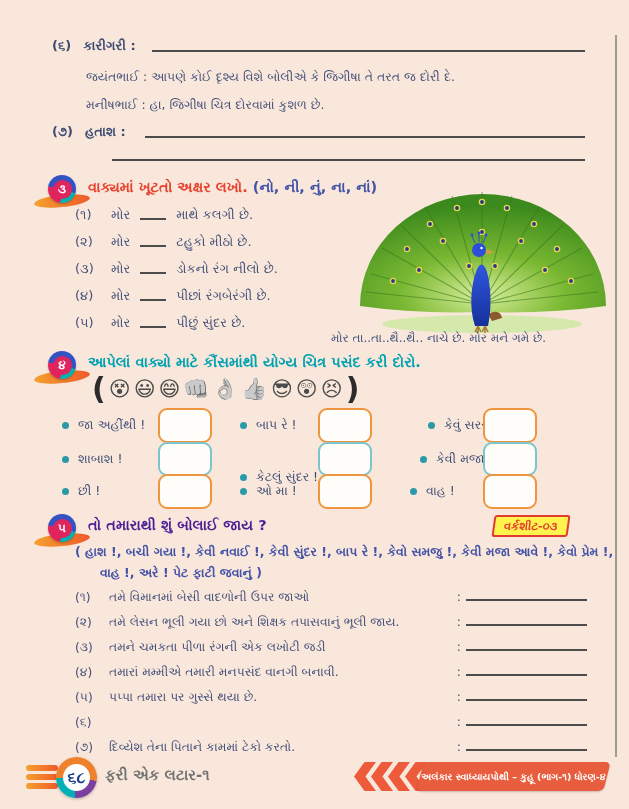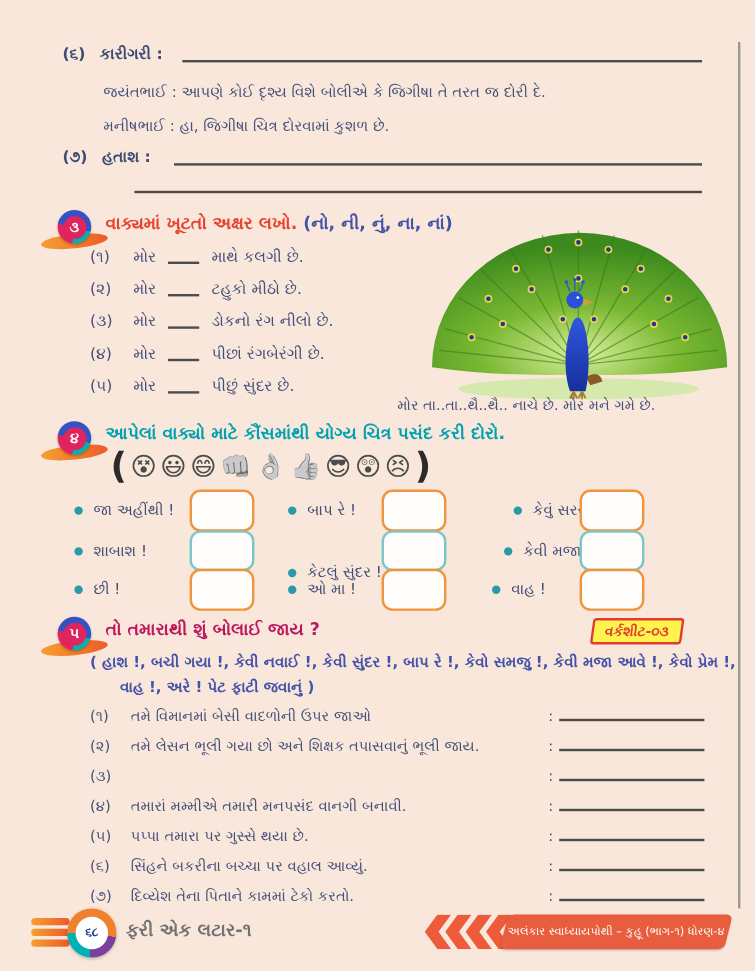--- a/index.html
+++ b/index.html
@@ -19,21 +19,21 @@
   
   .sec-badge{position:absolute;width:34px;height:34px}
   .swoosh{position:absolute;left:-12px;top:20px;width:56px;height:12px;border-radius:50%;
           background:linear-gradient(90deg,#f6a02f,#ee5a2a);transform:rotate(-6deg)}
   .ring{position:absolute;left:2px;top:0;width:28px;height:28px;border-radius:50%;
         background:conic-gradient(#3353c4 0 30%,#00b3b0 30% 52%,#e0245e 52% 78%,#3353c4 78% 100%);
         display:flex;align-items:center;justify-content:center;box-shadow:0 1px 2px rgba(0,0,0,.25)}
   .ring .core{width:19px;height:19px;border-radius:50%;background:#e0245e;color:#fff;
         font-size:12px;font-weight:bold;display:flex;align-items:center;justify-content:center}
   .sec-title{position:absolute;left:88px;font-size:14.5px;font-weight:bold;white-space:nowrap}
-  .t-red{color:#e8432f}.t-teal{color:#00a2b2}.t-orange{color:#be185d}.t-hint{color:#4452a8}
+  .t-red{color:#e8432f}.t-teal{color:#00a2b2}.t-orange{color:#4c1d95}.t-hint{color:#4452a8}
   
   .s3row{position:absolute;left:75px;display:flex;gap:10px;align-items:baseline;
          font-size:13px;color:#44507a;white-space:nowrap}
   .s3row .inum{width:26px}
   .blank{display:inline-block;width:26px;height:.65em;border-bottom:2px solid #4c4c4c;align-self:center}
   .caption{position:absolute;left:331px;top:331px;font-size:12px;color:#44507a;white-space:nowrap}
   
   .emoji-row{position:absolute;left:92px;top:374px;display:flex;align-items:center;gap:3px}
   .paren{font-size:30px;color:#2b2b2b;font-weight:bold;line-height:30px}
   .em{font-size:21px;filter:grayscale(1);line-height:26px}
@@ -56,28 +56,28 @@
   .s5row .spacer{flex:1}
   .s5row .colon{margin-right:5px}
   .wline{width:121px;height:.65em;border-bottom:2px solid #4c4c4c;flex:none}
   
   .fbar{position:absolute;left:26px;width:32px;height:6px;border-radius:3px;
         background:linear-gradient(90deg,#f6a02f,#ee5a2a)}
   .fcircle{position:absolute;left:56px;top:757px;width:41px;height:41px;border-radius:50%;
         background:conic-gradient(from -40deg,#f0812c 0 140deg,#7b3fa0 140deg 225deg,#00b0b4 225deg 310deg,#f0812c 310deg 360deg);
         display:flex;align-items:center;justify-content:center;box-shadow:0 1px 3px rgba(0,0,0,.25)}
   .fcircle .pg{width:27px;height:27px;border-radius:50%;background:#fff;color:#1b3e8f;
-        font-size:10px;font-weight:bold;display:flex;align-items:center;justify-content:center}
+        font-size:16px;font-weight:bold;display:flex;align-items:center;justify-content:center}
   .fleft{position:absolute;left:105px;top:766px;font-size:15px;font-weight:bold;color:#737373;white-space:nowrap}
   .chev{position:absolute;top:762px;width:22px;height:29px;background:#ee5b3a;
         clip-path:polygon(100% 0,48% 0,0 50%,48% 100%,100% 100%,52% 50%)}
   .fbanner{position:absolute;left:420px;top:762px;width:187px;height:29px;background:#e85d3d;
         border-radius:5px;transform:skewX(-14deg);box-shadow:0 1px 2px rgba(0,0,0,.2)}
   .fbanner-text{position:absolute;left:416px;top:762px;width:195px;height:29px;display:flex;
-        align-items:center;justify-content:center;color:#fff;font-size:9.5px;font-weight:normal;white-space:nowrap}
+        align-items:center;justify-content:center;color:#fff;font-size:9.5px;font-weight:bold;white-space:nowrap}
   .edge-line{position:absolute;left:615px;top:35px;width:2px;height:722px;background:#6e6e6e;opacity:.65}
 </style>
 </head>
 <body>
 
 <div class="toprow" style="top:38px">
   <span>(૬)</span>
   <span>કારીગરી :</span>
 </div>
 <div class="abs line" style="left:152px;top:50px;width:433px"></div>
@@ -297,41 +297,41 @@
 </div>
 <div class="s5row" style="top:615px">
   <span class="inum">(૨)</span>
   <span>તમે લેસન ભૂલી ગયા છો અને શિક્ષક તપાસવાનું ભૂલી જાય.</span>
   <span class="spacer"></span>
   <span class="colon">:</span>
   <span class="wline"></span>
 </div>
 <div class="s5row" style="top:640px">
   <span class="inum">(૩)</span>
+  <span>તમને ચમકતા પીળા રંગની એક લખોટી જડી</span>
   <span class="spacer"></span>
   <span class="colon">:</span>
   <span class="wline"></span>
 </div>
 <div class="s5row" style="top:665px">
   <span class="inum">(૪)</span>
   <span>તમારાં મમ્મીએ તમારી મનપસંદ વાનગી બનાવી.</span>
   <span class="spacer"></span>
   <span class="colon">:</span>
   <span class="wline"></span>
 </div>
 <div class="s5row" style="top:690px">
   <span class="inum">(૫)</span>
   <span>પપ્પા તમારા પર ગુસ્સે થયા છે.</span>
   <span class="spacer"></span>
   <span class="colon">:</span>
   <span class="wline"></span>
 </div>
 <div class="s5row" style="top:715px">
   <span class="inum">(૬)</span>
-  <span>સિંહને બકરીના બચ્ચા પર વહાલ આવ્યું.</span>
   <span class="spacer"></span>
   <span class="colon">:</span>
   <span class="wline"></span>
 </div>
 <div class="s5row" style="top:740px">
   <span class="inum">(૭)</span>
   <span>દિવ્યેશ તેના પિતાને કામમાં ટેકો કરતો.</span>
   <span class="spacer"></span>
   <span class="colon">:</span>
   <span class="wline"></span>

